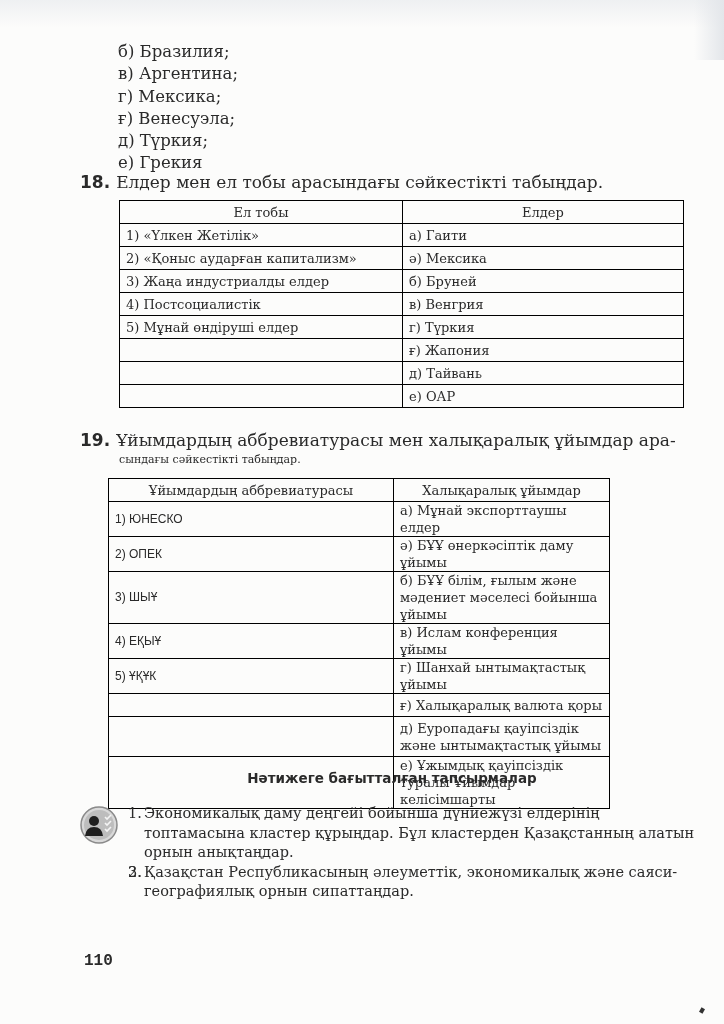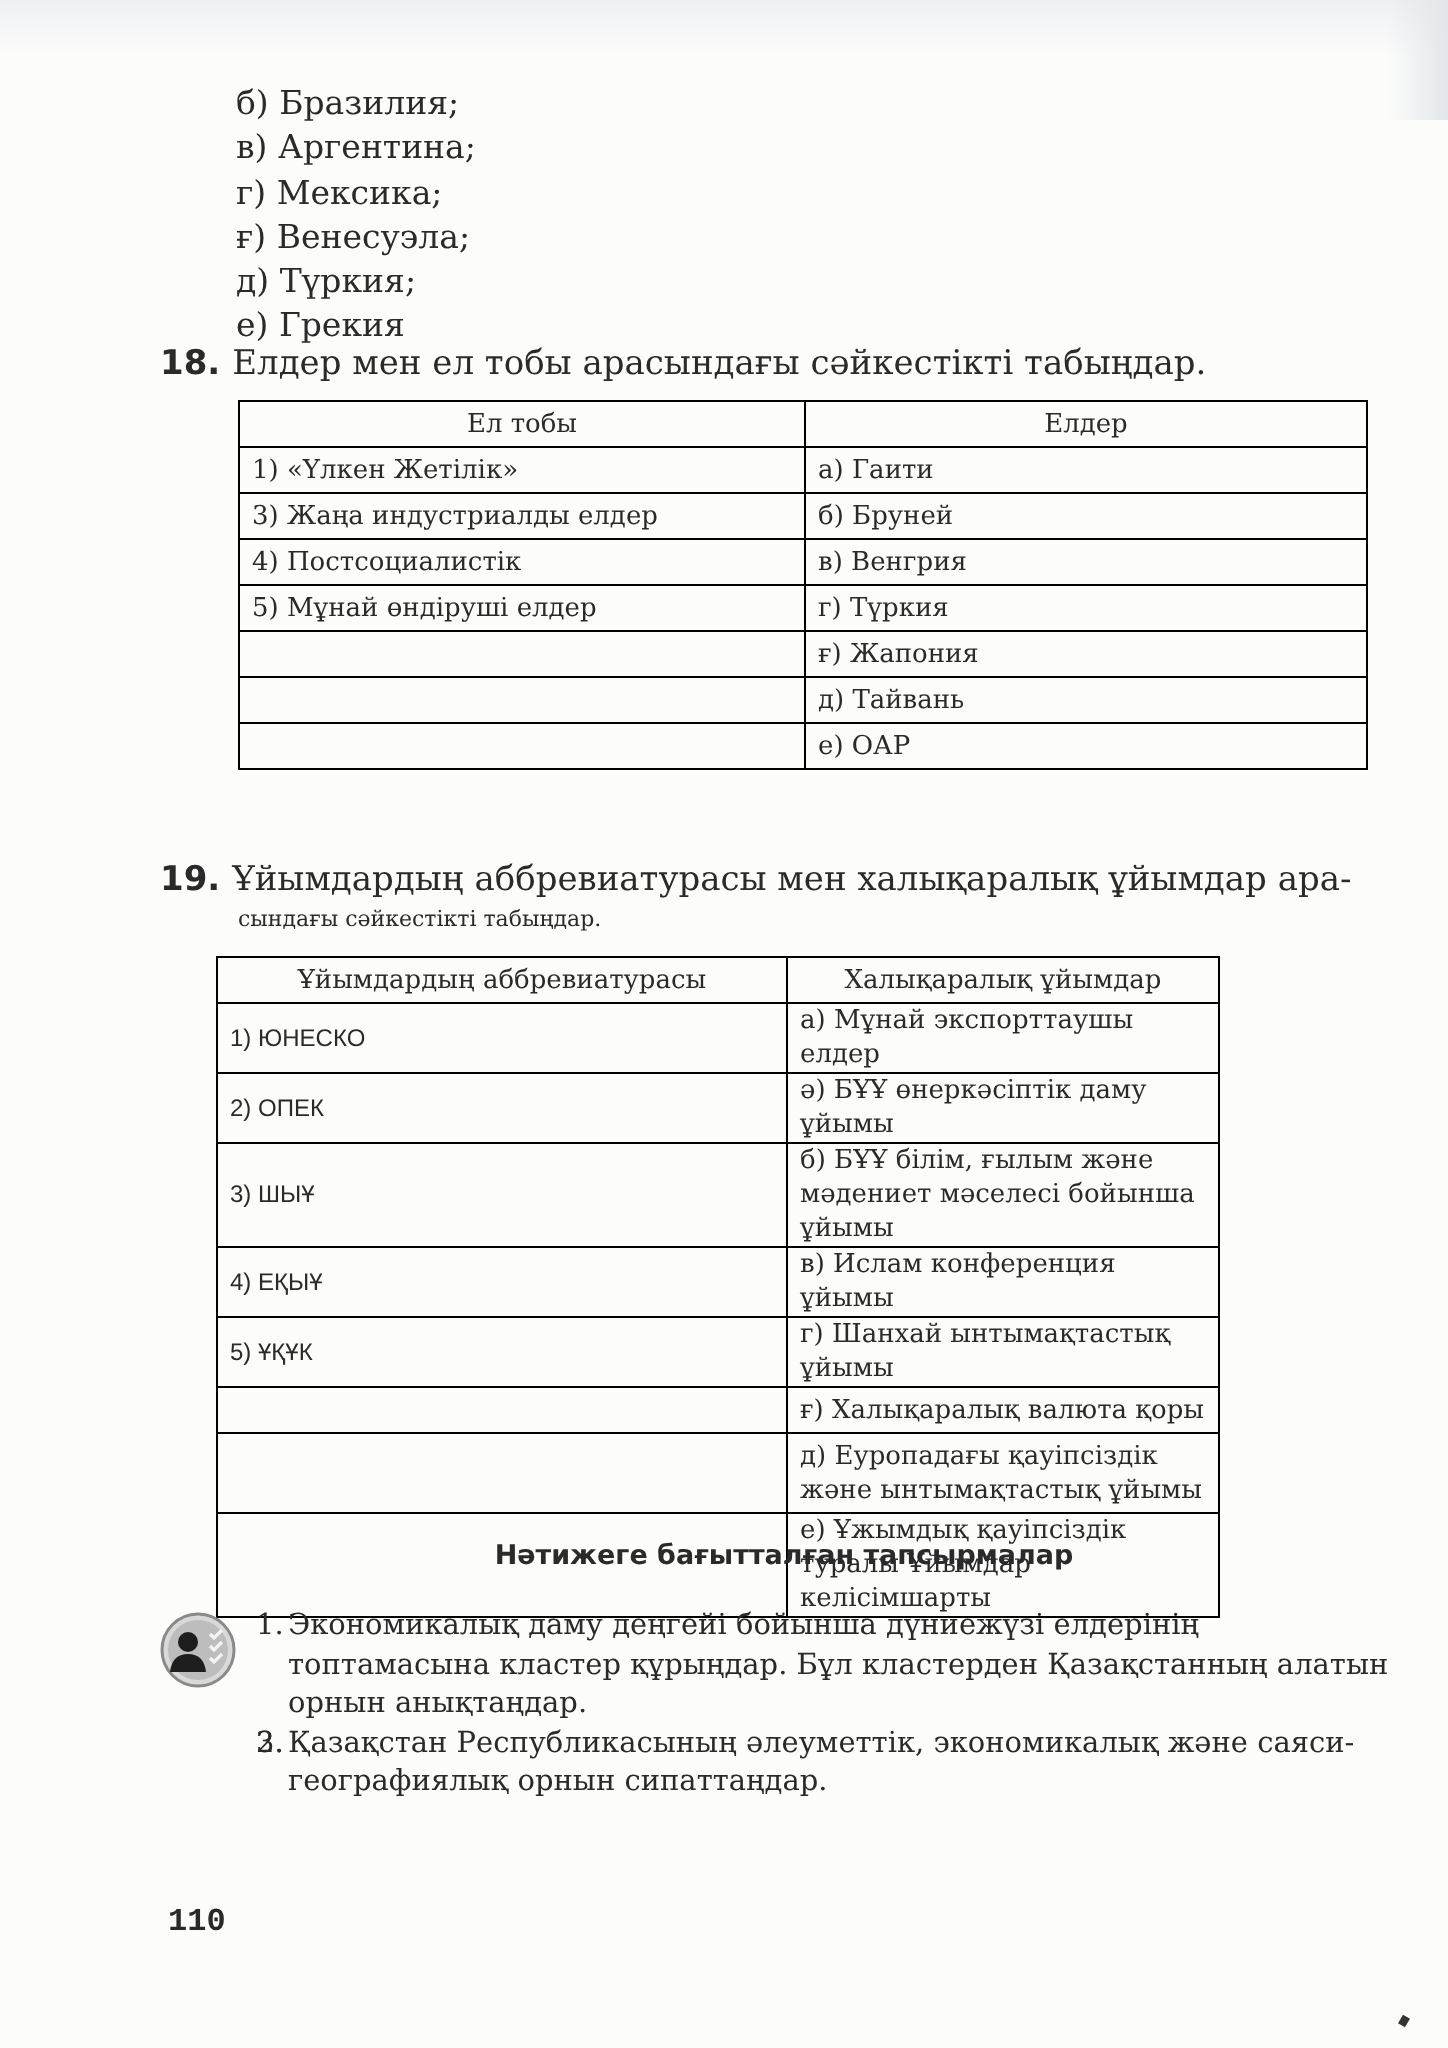--- a/index.html
+++ b/index.html
@@ -87,20 +87,24 @@
   <tbody>
       <tr>
     <th class="c1">Ел тобы</th>
     <th>Елдер</th>
   </tr>
   <tr>
         <td>1) «Үлкен Жетілік»</td>
         <td>а) Гаити</td>
       </tr>
   <tr>
+        <td>2) «Қоныс аударған капитализм»</td>
+        <td>ә) Мексика</td>
+      </tr>
+  <tr>
         <td>3) Жаңа индустриалды елдер</td>
         <td>б) Бруней</td>
       </tr>
   <tr>
         <td>4) Постсоциалистік</td>
         <td>в) Венгрия</td>
       </tr>
   <tr>
         <td>5) Мұнай өндіруші елдер</td>
         <td>г) Түркия</td>

